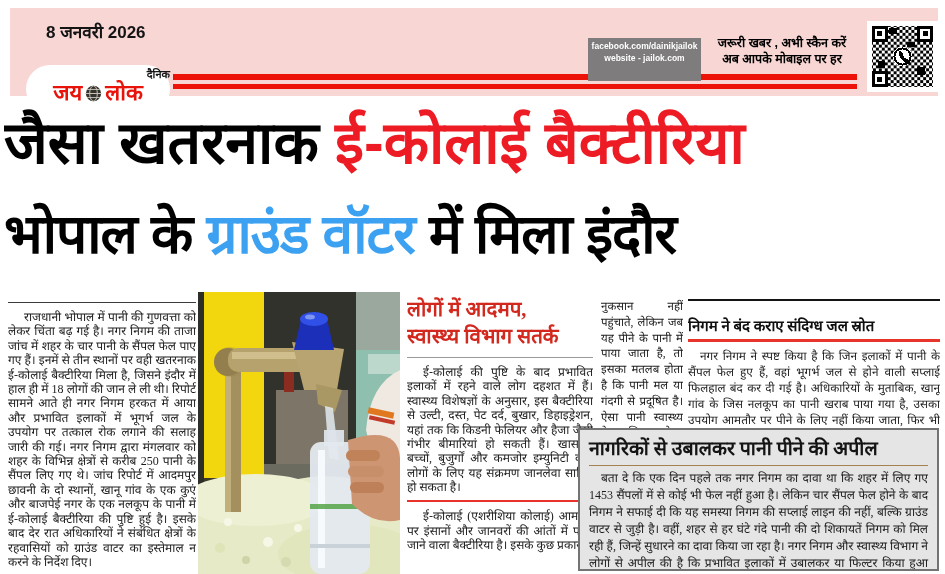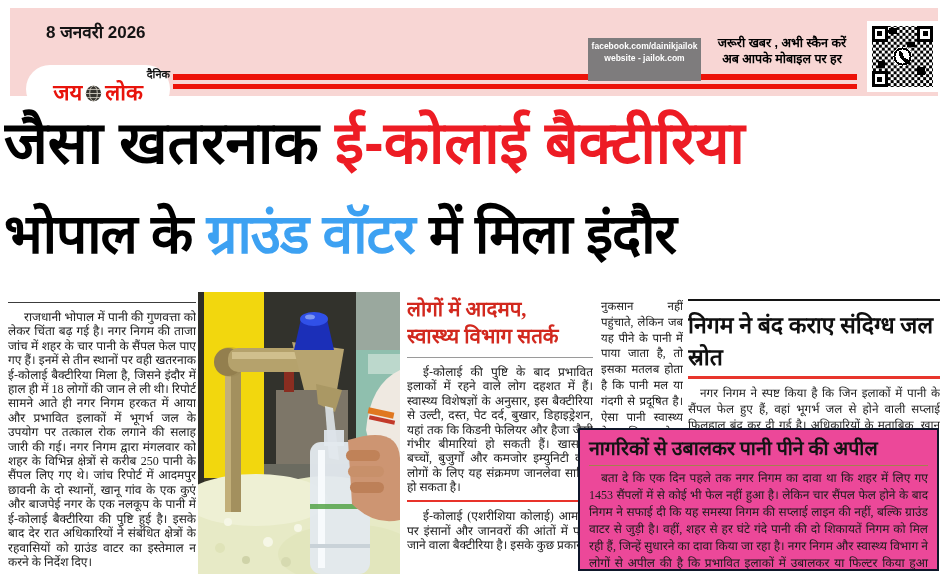--- a/index.html
+++ b/index.html
@@ -39,25 +39,25 @@
   .photo svg { display:block; width:202px; height:282px; }
   .col3 { position:absolute; left:407px; top:294px; width:186px; height:280px; overflow:hidden; }
   .panic-title { color:#d2281e; font-family:"Liberation Serif",serif; font-weight:700; font-size:20.5px; line-height:27px; padding-top:2px; }
   .panic-rule { border-top:1px solid #9a9a9a; margin:7px 0 7px 0; }
   .subhead { font-weight:800; font-size:16.5px; line-height:23px; color:#101010; margin-top:6px; font-family:"Liberation Serif",serif; }
   .subhead-rule { height:2.5px; background:#e8322a; margin:5px 0 7px 0; }
   .col4 { position:absolute; left:601px; top:299px; width:82px; height:130px; overflow:hidden; }
   .col4 .body-text { text-indent:0; font-size:11.5px; line-height:15.8px; }
   
   .nigam { position:absolute; left:688px; top:299px; width:252px; height:130px; border-top:2.5px solid #141414; overflow:hidden; }
-  .nigam-title { font-weight:800; font-size:23px; color:#0f0f0f; margin-top:7px; font-family:"Liberation Serif",serif; }
+  .nigam-title { font-weight:800; font-size:15px; color:#0f0f0f; margin-top:14px; font-family:"Liberation Serif",serif; }
   .nigam-rule { height:2.5px; background:#e8352c; margin:4px 0 6px 0; }
   .nigam .body-text { font-size:11.8px; line-height:16.2px; text-indent:12px; }
   
-  .appeal { position:absolute; left:578px; top:428px; width:361px; height:143px; background:#ec4899; border:2px solid #0f172a; padding:4px 9px 4px 9px; overflow:hidden; }
+  .appeal { position:absolute; left:578px; top:428px; width:361px; height:143px; background:#e5e5e5; border:2px solid #737373; padding:4px 9px 4px 9px; overflow:hidden; }
   .appeal-title { font-weight:800; font-size:19.5px; color:#141414; border-bottom:1.5px solid #a5814e; padding-bottom:4px; font-family:"Liberation Serif",serif; }
   .appeal .body-text { margin-top:4px; font-size:12px; line-height:17px; text-indent:12px; }
 </style>
 </head>
 <body>
 
 <div class="page">
 
   <div class="masthead-panel">
     <div class="issue-date">8 जनवरी 2026</div>

